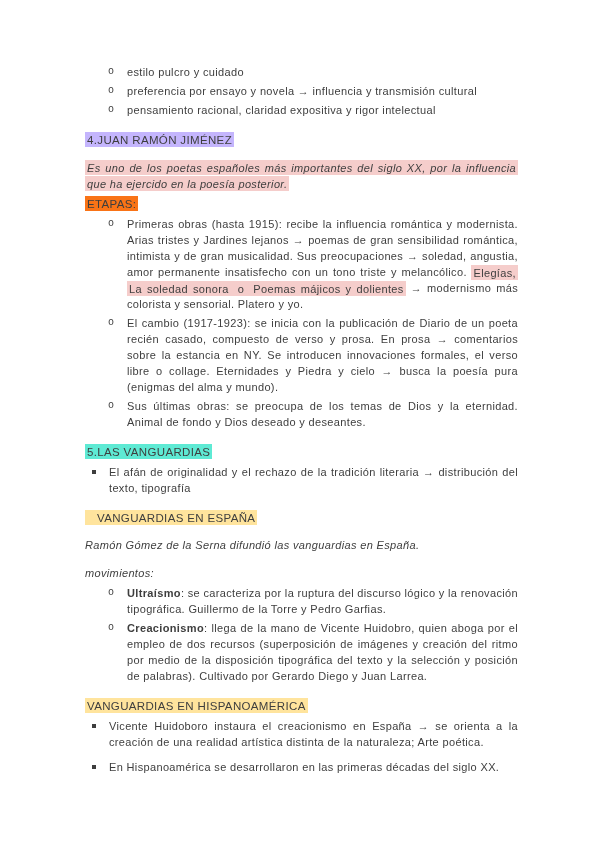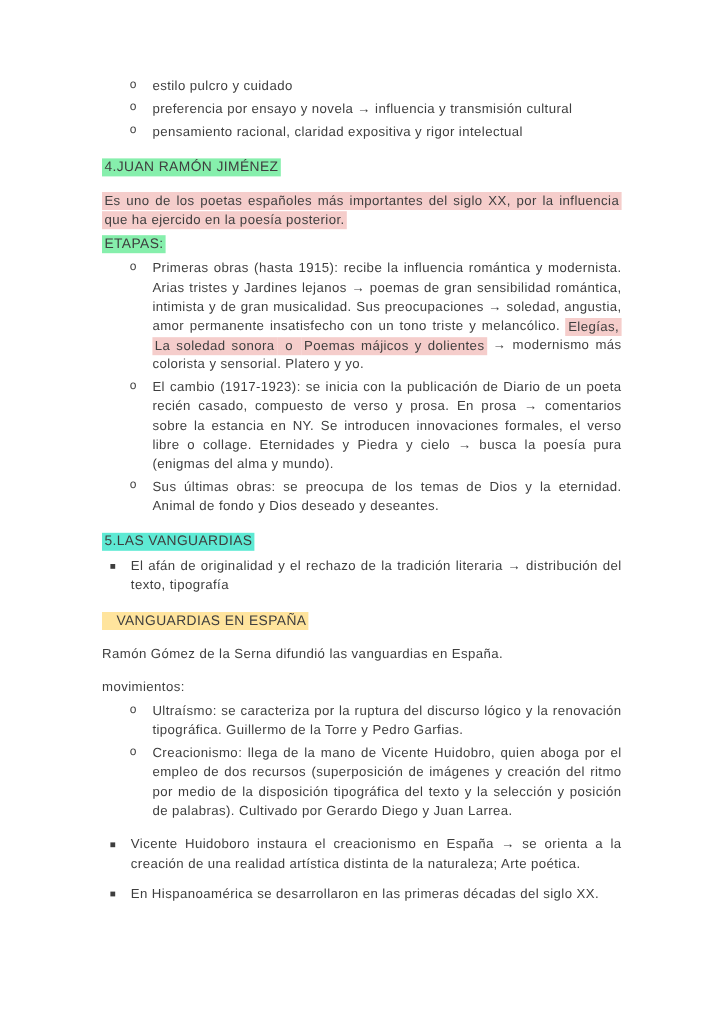--- a/index.html
+++ b/index.html
@@ -7,59 +7,59 @@
   .page {
     width: 600px; height: 848px; margin: 0 auto; background: #ffffff;
     position: relative; overflow: hidden;
     font-family: "Liberation Sans", "DejaVu Sans", sans-serif;
     font-size: 11px; line-height: 16px; letter-spacing: 0.35px; color: #3e3e3e;
   }
   .doc { position: absolute; left: 85px; top: 64px; width: 433px; }
   .blk-heading { margin: 13px 0 5px; font-size: 11.5px; }
   .blk-heading.mt0 { margin-top: 1px; }
   .hl { padding: 1.5px 2px; -webkit-box-decoration-break: clone; box-decoration-break: clone; }
-  .para { margin: 12px 0 4px; }
+  .para { margin: 12px 0 4px; font-style: italic; }
   .just, .just .txt, .para.just { text-align: justify; }
   .list { margin: 0 0 12px; }
   .li { display: flex; margin-bottom: 3px; }
   .list-circle { padding-left: 23px; }
   .list-circle .marker { flex: 0 0 19px; font-family: "Liberation Mono", monospace; font-size: 10px; }
   .list-square { padding-left: 6px; }
   .list-square .li { margin-bottom: 9px; }
   .list-square .marker { flex: 0 0 18px; position: relative; }
   .list-square .marker::after {
     content: ""; position: absolute; left: 1px; top: 6px;
     width: 4px; height: 4px; background: currentColor;
   }
   .txt { flex: 1; }
   .it { }
-  .bd { font-weight: normal; }
+  .bd { font-weight: bold; }
 </style>
 </head>
 <body>
 
 <div class="page" style="background: rgb(255, 255, 255); color: rgb(62, 62, 62);">
   <div class="doc">
       <div class="list list-circle">
         <div class="li">
           <span class="marker">o</span>
           <div class="txt"><span>estilo pulcro y cuidado</span></div>
         </div>
         <div class="li">
           <span class="marker">o</span>
           <div class="txt"><span>preferencia por ensayo y novela → influencia y transmisión cultural</span></div>
         </div>
         <div class="li">
           <span class="marker">o</span>
           <div class="txt"><span>pensamiento racional, claridad expositiva y rigor intelectual</span></div>
         </div>
       </div>
-      <div class="blk-heading"><span class="hl" style="background: #86efac;">4.JUAN RAMÓN JIMÉNEZ</span></div>
+      <div class="blk-heading"><span class="hl" style="background: #c4b5fd;">4.JUAN RAMÓN JIMÉNEZ</span></div>
       <p class="para just"><span class="hl" style="background: rgb(245, 205, 203);">Es uno de los poetas españoles más importantes del siglo XX, por la influencia que ha ejercido en la poesía posterior.</span></p>
-      <div class="blk-heading mt0"><span class="hl" style="background: #86efac;">ETAPAS:</span></div>
+      <div class="blk-heading mt0"><span class="hl" style="background: #f97316;">ETAPAS:</span></div>
       <div class="list list-circle">
         <div class="li just">
           <span class="marker">o</span>
           <div class="txt"><span>Primeras obras (hasta 1915): recibe la influencia romántica y modernista. </span><span class="it">Arias tristes</span><span> y </span><span class="it">Jardines lejanos</span><span> → poemas de gran sensibilidad romántica, intimista y de gran musicalidad. Sus preocupaciones → soledad, angustia, amor permanente insatisfecho con un tono triste y melancólico. </span><span class="it hl" style="background: rgb(245, 205, 203);">Elegías, La soledad sonora</span><span class="hl" style="background: rgb(245, 205, 203);"> o </span><span class="it hl" style="background: rgb(245, 205, 203);">Poemas májicos y dolientes</span><span> → modernismo más colorista y sensorial. </span><span class="it">Platero y yo.</span></div>
         </div>
         <div class="li just">
           <span class="marker">o</span>
           <div class="txt"><span>El cambio (1917-1923): se inicia con la publicación de </span><span class="it">Diario de un poeta recién casado</span><span>, compuesto de verso y prosa. En prosa → comentarios sobre la estancia en NY. Se introducen innovaciones formales, el verso libre o collage. </span><span class="it">Eternidades</span><span> y </span><span class="it">Piedra y cielo</span><span> → busca la poesía pura (enigmas del alma y mundo).</span></div>
         </div>
         <div class="li just">
@@ -80,20 +80,21 @@
       <div class="list list-circle">
         <div class="li just">
           <span class="marker">o</span>
           <div class="txt"><span class="bd">Ultraísmo</span><span>: se caracteriza por la ruptura del discurso lógico y la renovación tipográfica. Guillermo de la Torre y Pedro Garfias.</span></div>
         </div>
         <div class="li just">
           <span class="marker">o</span>
           <div class="txt"><span class="bd">Creacionismo</span><span>: llega de la mano de Vicente Huidobro, quien aboga por el empleo de dos recursos (superposición de imágenes y creación del ritmo por medio de la disposición tipográfica del texto y la selección y posición de palabras). Cultivado por Gerardo Diego y Juan Larrea.</span></div>
         </div>
       </div>
+      <div class="blk-heading"><span class="hl" style="background: rgb(255, 228, 157);">VANGUARDIAS EN HISPANOAMÉRICA</span></div>
       <div class="list list-square">
         <div class="li just">
           <span class="marker"></span>
           <div class="txt"><span>Vicente Huidoboro instaura el creacionismo en España → se orienta a la creación de una realidad artística distinta de la naturaleza; </span><span class="it">Arte poética</span><span>.</span></div>
         </div>
         <div class="li just">
           <span class="marker"></span>
           <div class="txt"><span>En Hispanoamérica se desarrollaron en las primeras décadas del siglo XX.</span></div>
         </div>
       </div>

